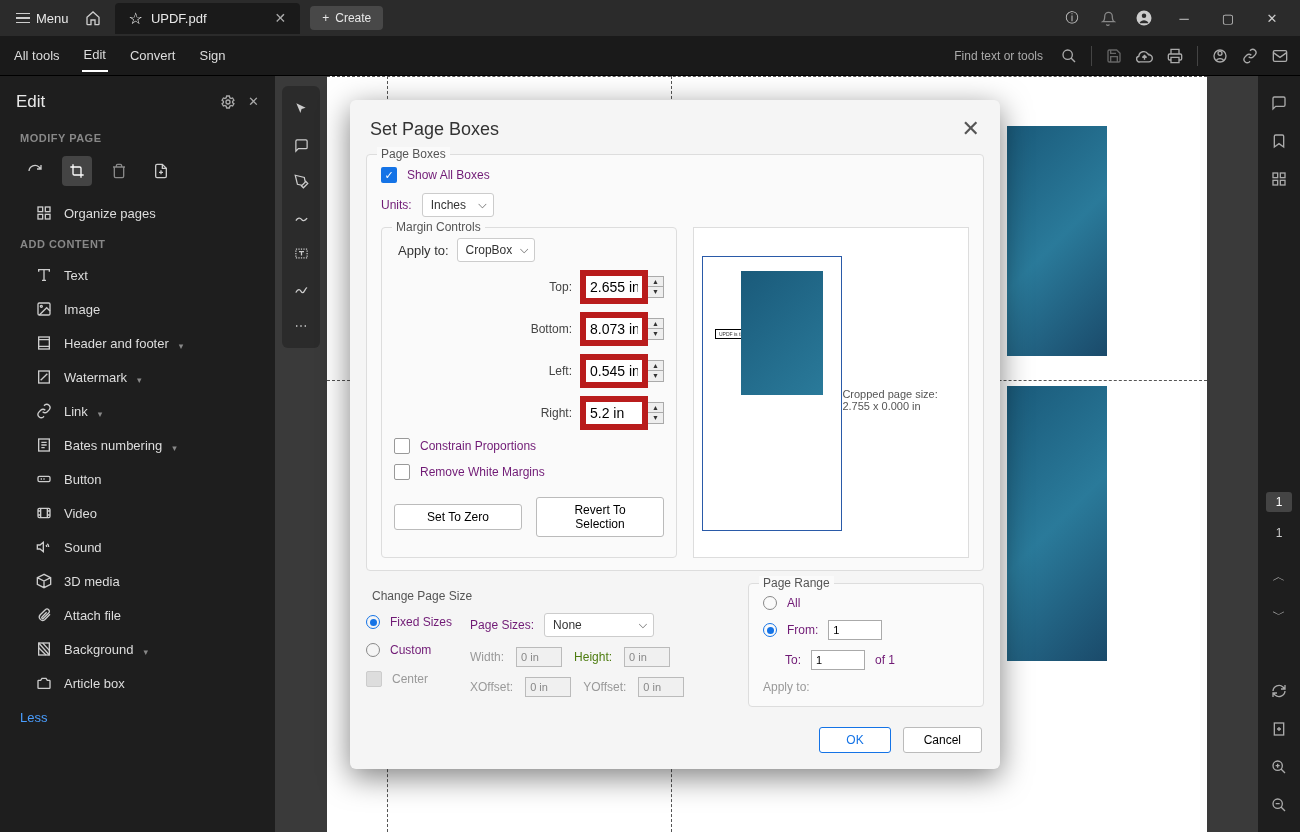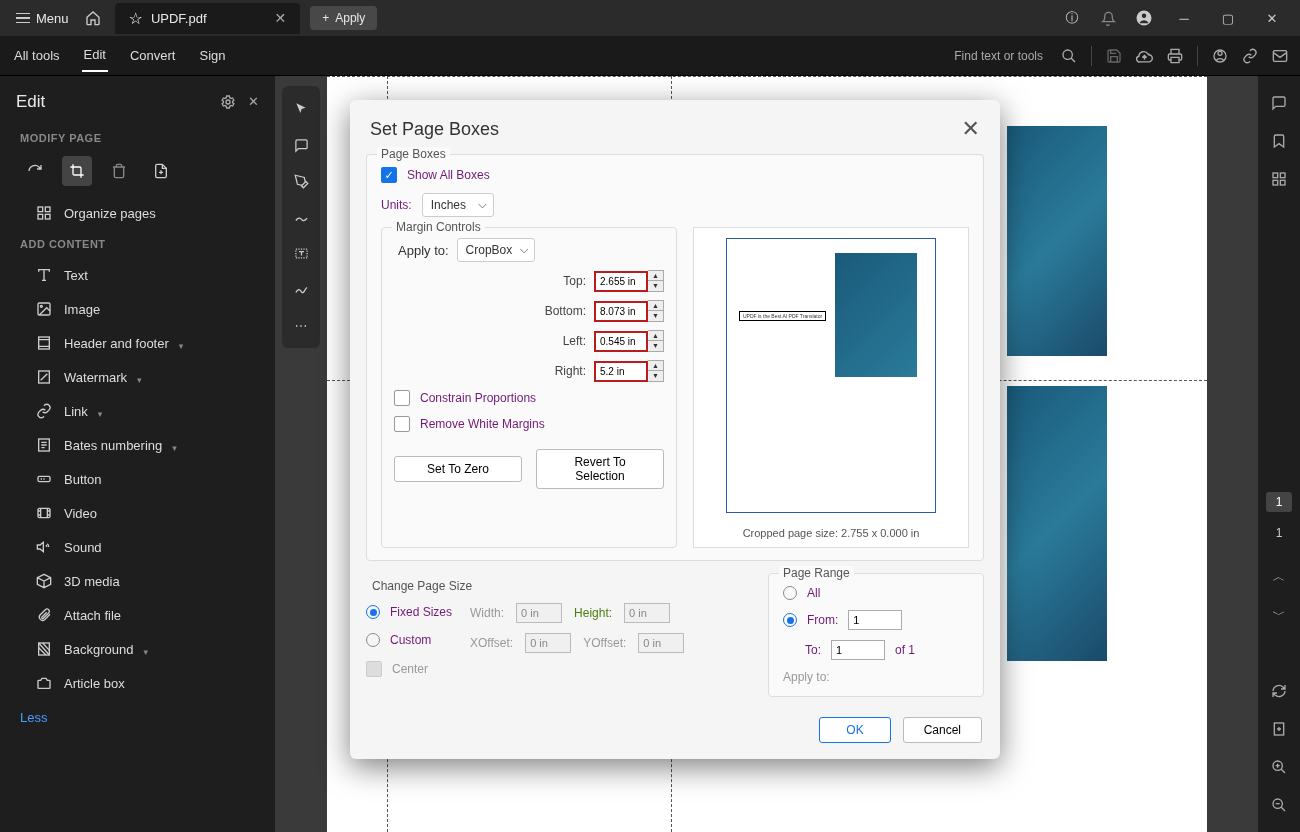--- a/index.html
+++ b/index.html
@@ -59,27 +59,27 @@
 .chk { width:16px; height:16px; background:#1473e6; border-radius:2px; display:inline-flex; align-items:center; justify-content:center; color:#fff; font-size:11px; }
 .chk.empty { background:#fff; border:1px solid #999; }
 .sel { border:1px solid #ccc; background:#fff; padding:4px 22px 4px 8px; border-radius:3px; font-size:12px; position:relative; min-width:72px; }
 .sel::after { content:"⌵"; position:absolute; right:6px; color:#666; font-size:11px; }
 .two-col { display:flex; gap:16px; }
 .margin-box { border:1px solid #ddd; padding:10px 12px; border-radius:4px; flex:0 0 296px; position:relative; background:#fafafa; }
 .margin-box .fs-label{ background:#fafafa; }
 .mrow { display:flex; align-items:center; justify-content:flex-end; gap:8px; margin-bottom:8px; }
 .mrow .lbl { font-size:12px; color:#444; width:48px; text-align:right; }
 .spin { display:flex; align-items:center; }
-.spin input { width:54px; border:2px solid #b91c1c; padding:3px 4px; font-size:10px; }
+.spin input { width:68px; border:6px solid #b91c1c; padding:3px 4px; font-size:14px; }
 .spin .arrows { width:16px; display:flex; flex-direction:column; border:1px solid #aaa; border-left:none; }
 .spin .arrows span { height:10px; font-size:7px; text-align:center; line-height:9px; cursor:pointer; background:#eee; border-bottom:1px solid #aaa;}
 .spin .arrows span:last-child{border-bottom:none;}
 .btn { border:1px solid #bbb; background:#fff; padding:5px 14px; border-radius:3px; font-size:12px; cursor:pointer; }
 .btn.primary { border-color:#1473e6; color:#1473e6; }
-.preview-pane { flex:1; background:#fff; border:1px solid #ddd; padding:8px; display:flex; flex-direction:column; align-items:center; }
+.preview-pane { flex:1; background:#fff; border:1px solid #ddd; padding:8px; display:flex; flex-direction:row; align-items:center; }
 .preview-page { width:210px; height:275px; border:1.5px solid #2a5aa8; position:relative; background:#fff; margin-top:2px;}
 .preview-page .mini-label { position:absolute; left:12px; top:72px; border:1px solid #000; font-size:5px; padding:1px 3px; }
 .preview-page .mini-photo { position:absolute; right:18px; top:14px; width:82px; height:124px; background:linear-gradient(135deg,#1a5a7a,#2a7a9a); }
 .crop-text { font-size:11px; color:#555; margin-top:14px; }
 .bottom-row { display:flex; gap:18px; }
 .change-size { flex:1; }
 .radio { width:14px; height:14px; border:1px solid #888; border-radius:50%; display:inline-flex; align-items:center; justify-content:center; }
 .radio.on::after { content:""; width:7px; height:7px; background:#1473e6; border-radius:50%; }
 .radio.on { border-color:#1473e6; }
 .sm-in { width:46px; border:1px solid #bbb; padding:3px 4px; font-size:11px; background:#f0f0f0; color:#888; }
@@ -105,21 +105,21 @@
         <path d="M3 11l9-8 9 8v10a1 1 0 0 1-1 1h-5v-7h-6v7H4a1 1 0 0 1-1-1z"></path>
       </svg>
     </div>
   <div class="tab">
     <span class="star">☆</span>
     <span>UPDF.pdf</span>
     <span class="tab-close">✕</span>
   </div>
   <div class="create-btn">
     <span>+</span>
-    <span>Apply</span>
+    <span>Create</span>
   </div>
   <div class="right">
     <div class="icon-btn">ⓘ</div>
     <div class="icon-btn">
         <svg width="15" height="15" viewBox="0 0 24 24" fill="none" stroke="#888" stroke-width="2">
           <path d="M18 8a6 6 0 0 0-12 0c0 7-3 9-3 9h18s-3-2-3-9M13 21a2 2 0 0 1-4 0"></path>
         </svg>
       </div>
     <div class="icon-btn">
         <svg width="18" height="18" viewBox="0 0 24 24" fill="#ccc">
@@ -526,36 +526,40 @@
             <div class="row" style="margin:0">
                 <span class="radio"></span>
                 <label>Custom</label>
               </div>
             <div class="row" style="margin:0">
                 <span class="chk empty" style="background:#ddd;border-color:#ccc"></span>
                 <label style="color:#999">Center</label>
               </div>
           </div>
           <div style="display:flex; flex-direction:column; gap:10px;">
+            <div class="row" style="margin:0">
+                <label>Page Sizes:</label>
+                <div class="sel" style="min-width:110px">None</div>
+              </div>
             <div class="row" style="margin:0; gap:12px;">
               <label style="color:#999">Width:</label>
                 <input class="sm-in" disabled="" value="0 in" style="">
               <label style="color:#4d7c0f">Height:</label>
                 <input class="sm-in" disabled="" value="0 in" style="">
             </div>
             <div class="row" style="margin:0; gap:12px;">
               <label style="color:#999">XOffset:</label>
                 <input class="sm-in" disabled="" value="0 in" style="">
               <label style="color:#999">YOffset:</label>
                 <input class="sm-in" disabled="" value="0 in" style="">
             </div>
           </div>
         </div>
       </div>
-      <div class="fs" style="width:216px; margin-bottom:0;">
+      <div class="fs" style="width:236px; margin-bottom:0;">
         <span class="fs-label">Page Range</span>
         <div class="row">
             <span class="radio"></span>
             <label>All</label>
           </div>
         <div class="row">
             <span class="radio on"></span>
             <label>From:</label>
             <input class="num-in" value="1" style="">
           </div>

